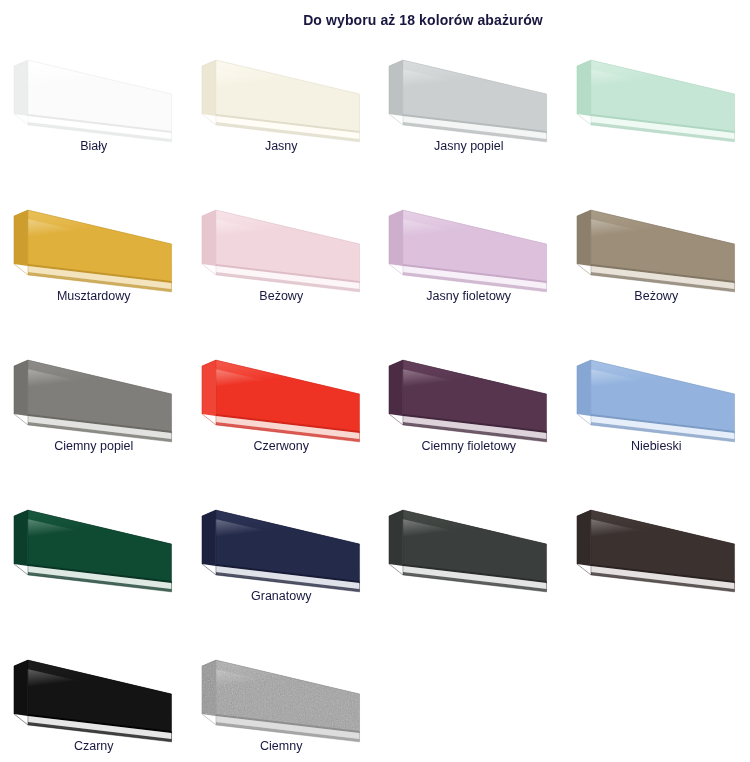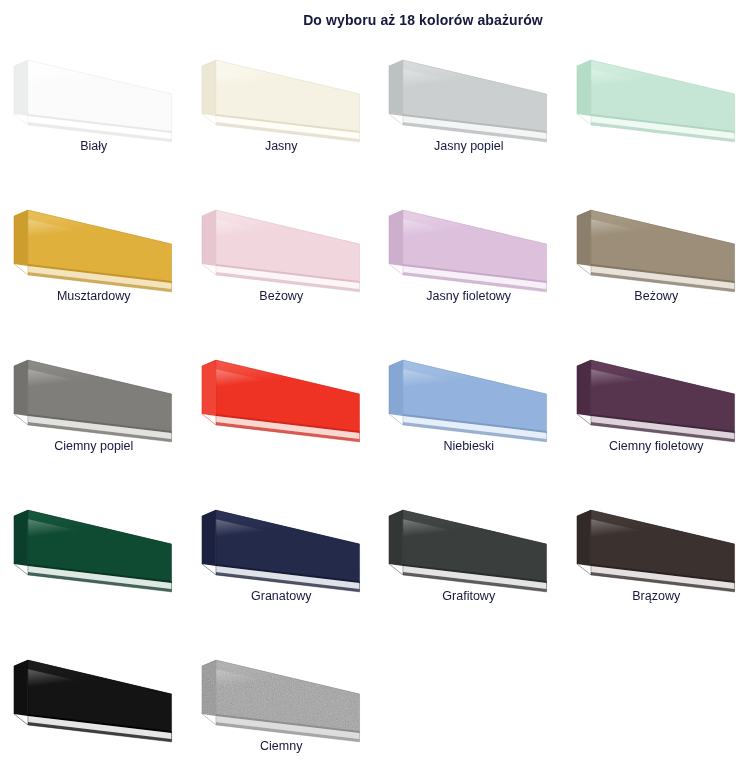--- a/index.html
+++ b/index.html
@@ -303,20 +303,43 @@
             <polygon points="14,28 28,22 172,56 163,62" fill="#f5584a"></polygon>
             <polygon points="14,28 28,22 28,78 14,76" fill="#f04536"></polygon>
             <polygon points="28,22 172,56 172,95 28,78" fill="url(#sw9-front)"></polygon>
             <polygon points="28,76 172,93 172,96 28,79" fill="#cd241a" opacity="0.85"></polygon>
             <polygon points="28,78 172,95 172,101 28,84" fill="#f9d8d2"></polygon>
             <polygon points="28,84 172,101 172,104 28,87" fill="#cd241a" opacity="0.75"></polygon>
             <polygon points="14,28 28,22 172,56 172,104 28,87 14,76" fill="none" stroke="#cd241a" stroke-width="0.7" stroke-opacity="0.65"></polygon>
             <line x1="28" y1="22" x2="28" y2="87" stroke="#cd241a" stroke-width="0.7" stroke-opacity="0.5"></line>
           </svg>
         </div>
+        <div class="swatch-label">Czerwony</div>
+      </div>
+      <div class="swatch-cell">
+        <div class="shade-wrap">
+          <svg class="shade-svg" viewBox="0 0 188 108" preserveAspectRatio="xMidYMid meet">
+            <defs>
+              <linearGradient id="sw11-front" x1="0" y1="0" x2="0.25" y2="1">
+                <stop offset="0" stop-color="#65405c" stop-opacity="0.55"></stop>
+                <stop offset="0.35" stop-color="#57354f" stop-opacity="1"></stop>
+                <stop offset="1" stop-color="#57354f" stop-opacity="1"></stop>
+              </linearGradient>
+            </defs>
+            <polygon points="14,28 28,22 172,56 163,62" fill="#65405c"></polygon>
+            <polygon points="14,28 28,22 28,78 14,76" fill="#4b2c44"></polygon>
+            <polygon points="28,22 172,56 172,95 28,78" fill="url(#sw11-front)"></polygon>
+            <polygon points="28,76 172,93 172,96 28,79" fill="#3e2438" opacity="0.85"></polygon>
+            <polygon points="28,78 172,95 172,101 28,84" fill="#ded3db"></polygon>
+            <polygon points="28,84 172,101 172,104 28,87" fill="#3e2438" opacity="0.75"></polygon>
+            <polygon points="14,28 28,22 172,56 172,104 28,87 14,76" fill="none" stroke="#3e2438" stroke-width="0.7" stroke-opacity="0.65"></polygon>
+            <line x1="28" y1="22" x2="28" y2="87" stroke="#3e2438" stroke-width="0.7" stroke-opacity="0.5"></line>
+          </svg>
+        </div>
+        <div class="swatch-label">Ciemny fioletowy</div>
       </div>
       <div class="swatch-cell">
         <div class="shade-wrap">
           <svg class="shade-svg" viewBox="0 0 188 108" preserveAspectRatio="xMidYMid meet">
             <defs>
               <linearGradient id="sw10-front" x1="0" y1="0" x2="0.25" y2="1">
                 <stop offset="0" stop-color="#a5c0e5" stop-opacity="0.55"></stop>
                 <stop offset="0.35" stop-color="#93b3de" stop-opacity="1"></stop>
                 <stop offset="1" stop-color="#93b3de" stop-opacity="1"></stop>
               </linearGradient>
@@ -330,42 +353,20 @@
             <polygon points="14,28 28,22 172,56 172,104 28,87 14,76" fill="none" stroke="#7897c1" stroke-width="0.7" stroke-opacity="0.65"></polygon>
             <line x1="28" y1="22" x2="28" y2="87" stroke="#7897c1" stroke-width="0.7" stroke-opacity="0.5"></line>
           </svg>
         </div>
         <div class="swatch-label">Niebieski</div>
       </div>
       <div class="swatch-cell">
         <div class="shade-wrap">
           <svg class="shade-svg" viewBox="0 0 188 108" preserveAspectRatio="xMidYMid meet">
             <defs>
-              <linearGradient id="sw11-front" x1="0" y1="0" x2="0.25" y2="1">
-                <stop offset="0" stop-color="#65405c" stop-opacity="0.55"></stop>
-                <stop offset="0.35" stop-color="#57354f" stop-opacity="1"></stop>
-                <stop offset="1" stop-color="#57354f" stop-opacity="1"></stop>
-              </linearGradient>
-            </defs>
-            <polygon points="14,28 28,22 172,56 163,62" fill="#65405c"></polygon>
-            <polygon points="14,28 28,22 28,78 14,76" fill="#4b2c44"></polygon>
-            <polygon points="28,22 172,56 172,95 28,78" fill="url(#sw11-front)"></polygon>
-            <polygon points="28,76 172,93 172,96 28,79" fill="#3e2438" opacity="0.85"></polygon>
-            <polygon points="28,78 172,95 172,101 28,84" fill="#ded3db"></polygon>
-            <polygon points="28,84 172,101 172,104 28,87" fill="#3e2438" opacity="0.75"></polygon>
-            <polygon points="14,28 28,22 172,56 172,104 28,87 14,76" fill="none" stroke="#3e2438" stroke-width="0.7" stroke-opacity="0.65"></polygon>
-            <line x1="28" y1="22" x2="28" y2="87" stroke="#3e2438" stroke-width="0.7" stroke-opacity="0.5"></line>
-          </svg>
-        </div>
-        <div class="swatch-label">Ciemny fioletowy</div>
-      </div>
-      <div class="swatch-cell">
-        <div class="shade-wrap">
-          <svg class="shade-svg" viewBox="0 0 188 108" preserveAspectRatio="xMidYMid meet">
-            <defs>
               <linearGradient id="sw12-front" x1="0" y1="0" x2="0.25" y2="1">
                 <stop offset="0" stop-color="#17583e" stop-opacity="0.55"></stop>
                 <stop offset="0.35" stop-color="#0f4a33" stop-opacity="1"></stop>
                 <stop offset="1" stop-color="#0f4a33" stop-opacity="1"></stop>
               </linearGradient>
             </defs>
             <polygon points="14,28 28,22 172,56 163,62" fill="#17583e"></polygon>
             <polygon points="14,28 28,22 28,78 14,76" fill="#0b3e2b"></polygon>
             <polygon points="28,22 172,56 172,95 28,78" fill="url(#sw12-front)"></polygon>
             <polygon points="28,76 172,93 172,96 28,79" fill="#083123" opacity="0.85"></polygon>
@@ -411,21 +412,20 @@
             <polygon points="14,28 28,22 172,56 163,62" fill="#454a47"></polygon>
             <polygon points="14,28 28,22 28,78 14,76" fill="#323634"></polygon>
             <polygon points="28,22 172,56 172,95 28,78" fill="url(#sw14-front)"></polygon>
             <polygon points="28,76 172,93 172,96 28,79" fill="#272a28" opacity="0.85"></polygon>
             <polygon points="28,78 172,95 172,101 28,84" fill="#e3e4e3"></polygon>
             <polygon points="28,84 172,101 172,104 28,87" fill="#272a28" opacity="0.75"></polygon>
             <polygon points="14,28 28,22 172,56 172,104 28,87 14,76" fill="none" stroke="#272a28" stroke-width="0.7" stroke-opacity="0.65"></polygon>
             <line x1="28" y1="22" x2="28" y2="87" stroke="#272a28" stroke-width="0.7" stroke-opacity="0.5"></line>
           </svg>
         </div>
-        <div class="swatch-label">Grafitowy</div>
       </div>
       <div class="swatch-cell">
         <div class="shade-wrap">
           <svg class="shade-svg" viewBox="0 0 188 108" preserveAspectRatio="xMidYMid meet">
             <defs>
               <linearGradient id="sw15-front" x1="0" y1="0" x2="0.25" y2="1">
                 <stop offset="0" stop-color="#463c39" stop-opacity="0.55"></stop>
                 <stop offset="0.35" stop-color="#3b3230" stop-opacity="1"></stop>
                 <stop offset="1" stop-color="#3b3230" stop-opacity="1"></stop>
               </linearGradient>
@@ -433,21 +433,20 @@
             <polygon points="14,28 28,22 172,56 163,62" fill="#463c39"></polygon>
             <polygon points="14,28 28,22 28,78 14,76" fill="#322a29"></polygon>
             <polygon points="28,22 172,56 172,95 28,78" fill="url(#sw15-front)"></polygon>
             <polygon points="28,76 172,93 172,96 28,79" fill="#281f1e" opacity="0.85"></polygon>
             <polygon points="28,78 172,95 172,101 28,84" fill="#e4e1e0"></polygon>
             <polygon points="28,84 172,101 172,104 28,87" fill="#281f1e" opacity="0.75"></polygon>
             <polygon points="14,28 28,22 172,56 172,104 28,87 14,76" fill="none" stroke="#281f1e" stroke-width="0.7" stroke-opacity="0.65"></polygon>
             <line x1="28" y1="22" x2="28" y2="87" stroke="#281f1e" stroke-width="0.7" stroke-opacity="0.5"></line>
           </svg>
         </div>
-        <div class="swatch-label">Brązowy</div>
       </div>
       <div class="swatch-cell">
         <div class="shade-wrap">
           <svg class="shade-svg" viewBox="0 0 188 108" preserveAspectRatio="xMidYMid meet">
             <defs>
               <linearGradient id="sw16-front" x1="0" y1="0" x2="0.25" y2="1">
                 <stop offset="0" stop-color="#1d1d1d" stop-opacity="0.55"></stop>
                 <stop offset="0.35" stop-color="#141414" stop-opacity="1"></stop>
                 <stop offset="1" stop-color="#141414" stop-opacity="1"></stop>
               </linearGradient>
@@ -455,20 +454,21 @@
             <polygon points="14,28 28,22 172,56 163,62" fill="#1d1d1d"></polygon>
             <polygon points="14,28 28,22 28,78 14,76" fill="#101010"></polygon>
             <polygon points="28,22 172,56 172,95 28,78" fill="url(#sw16-front)"></polygon>
             <polygon points="28,76 172,93 172,96 28,79" fill="#000000" opacity="0.85"></polygon>
             <polygon points="28,78 172,95 172,101 28,84" fill="#e6e6e6"></polygon>
             <polygon points="28,84 172,101 172,104 28,87" fill="#000000" opacity="0.75"></polygon>
             <polygon points="14,28 28,22 172,56 172,104 28,87 14,76" fill="none" stroke="#000000" stroke-width="0.7" stroke-opacity="0.65"></polygon>
             <line x1="28" y1="22" x2="28" y2="87" stroke="#000000" stroke-width="0.7" stroke-opacity="0.5"></line>
           </svg>
         </div>
+        <div class="swatch-label">Czarny</div>
       </div>
       <div class="swatch-cell">
         <div class="shade-wrap">
           <svg class="shade-svg" viewBox="0 0 188 108" preserveAspectRatio="xMidYMid meet">
             <defs>
               <linearGradient id="sw17-front" x1="0" y1="0" x2="0.25" y2="1">
                 <stop offset="0" stop-color="#b0b0b0" stop-opacity="0.55"></stop>
                 <stop offset="0.35" stop-color="#a3a3a3" stop-opacity="1"></stop>
                 <stop offset="1" stop-color="#a3a3a3" stop-opacity="1"></stop>
               </linearGradient>

